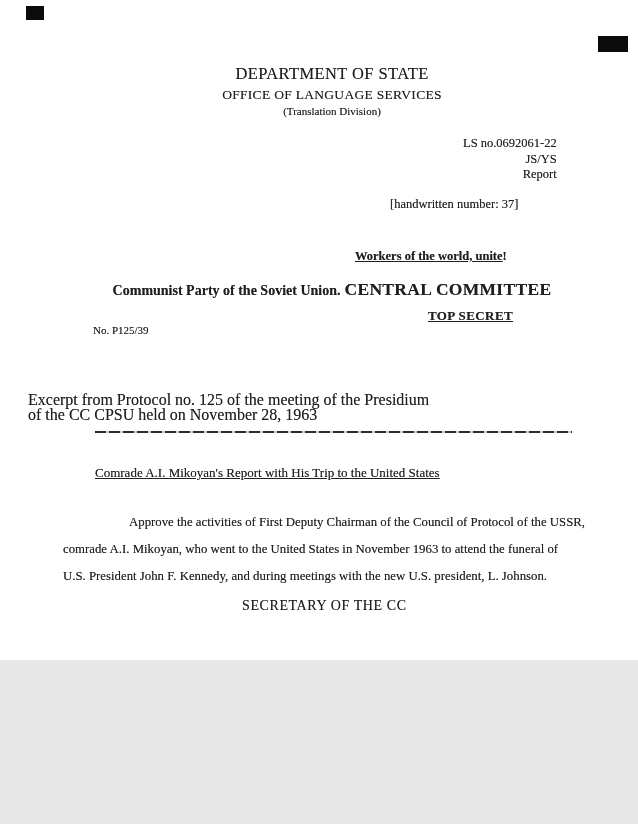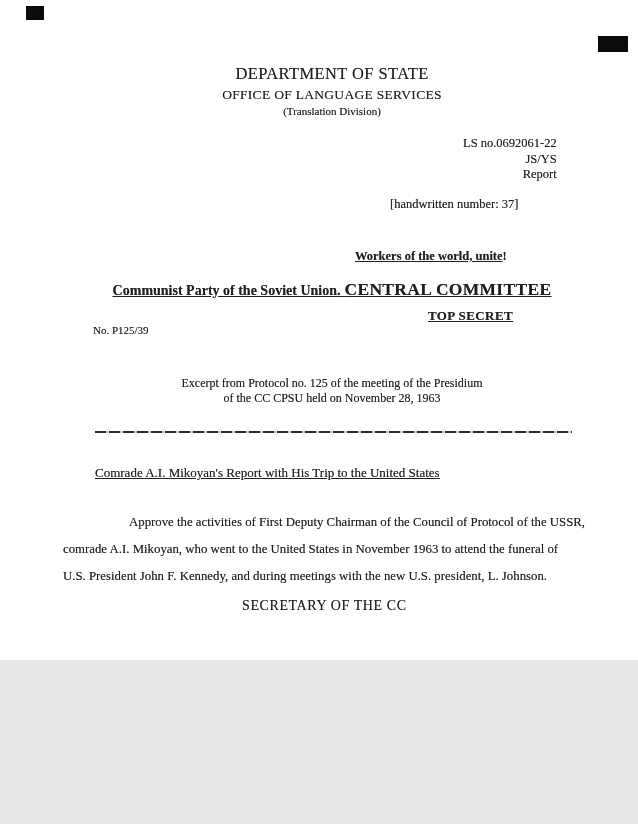--- a/index.html
+++ b/index.html
@@ -24,29 +24,29 @@
   .lh1 { font-size: 16.5px; letter-spacing: 0.4px; }
   .lh2 { font-size: 13.5px; letter-spacing: 0.3px; margin-top: 3px; }
   .lh3 { font-size: 11px; margin-top: 2px; }
 
   .refblock { left: 463px; top: 136px; font-size: 12.5px; line-height: 15.5px; }
 
   .handwritten { left: 390px; top: 197px; font-size: 12.5px; }
 
   .slogan { left: 355px; top: 233px; font-size: 12.5px; font-weight: bold; margin-top: 16px; }
 
-  .party { position: absolute; top: 279px; left: 28px; width: 608px; text-align: center; font-weight: bold; white-space: nowrap; text-decoration: underline; }
+  .party { position: absolute; top: 279px; left: 28px; width: 608px; text-align: center; font-weight: bold; white-space: nowrap; }
   .party-normal { font-size: 14px; }
   .party-big { font-size: 17.5px; letter-spacing: 0.3px; }
 
   .topsecret { left: 428px; top: 308px; font-size: 13px; font-weight: bold; letter-spacing: 0.4px; }
 
   .protono { left: 93px; top: 324px; font-size: 11px; }
 
-  .excerpt { position: absolute; top: 376px; left: 28px; width: 608px; text-align: center; font-size: 12px; line-height: 15px; }
+  .excerpt { position: absolute; top: 392px; left: 28px; width: 608px; font-size: 16px; line-height: 15px; }
 
   .rule {
     position: absolute; top: 431px; left: 95px; width: 477px; height: 2px;
     background: repeating-linear-gradient(90deg,
       #2b2b2b 0px, #2b2b2b 11px,
       rgba(43,43,43,0.25) 11px, rgba(43,43,43,0.25) 14px);
   }
 
   .report-heading { left: 95px; top: 465px; font-size: 13px; }
 

